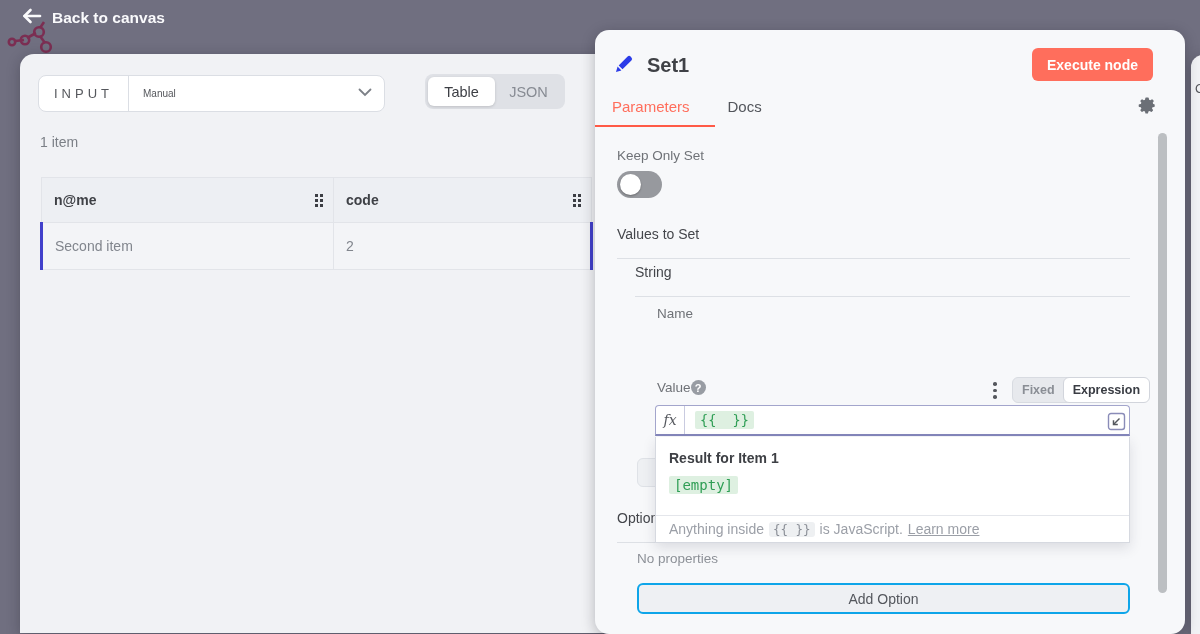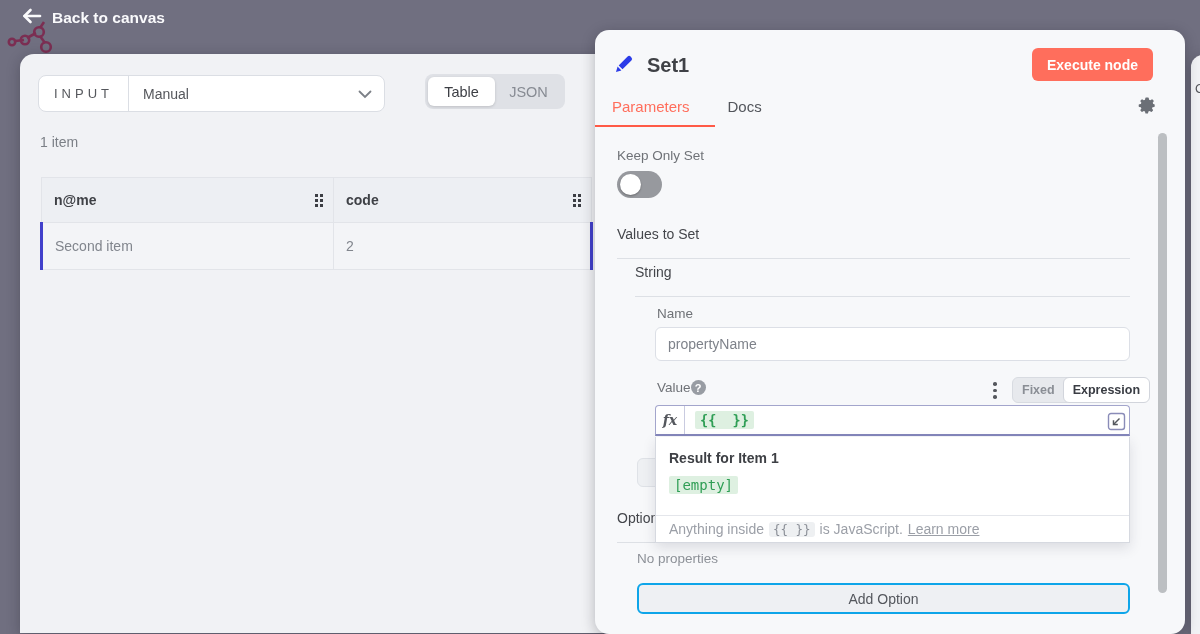--- a/index.html
+++ b/index.html
@@ -17,21 +17,21 @@
     color:#fafafc; font-weight:700; font-size:15.5px; cursor:pointer; }
   
   .panel { position:absolute; background:#f1f2f5; box-shadow:0 3px 14px rgba(20,20,30,.28); }
   
   .input-panel { left:20px; top:54px; width:634px; height:579px; border-radius:14px 14px 0 0; }
   .input-select { position:absolute; left:18px; top:21px; width:347px; height:37px;
     background:#fff; border:1px solid #dbdee4; border-radius:8px; display:flex; align-items:stretch; }
   .input-select .label-box { width:90px; border-right:1px solid #dbdee4; display:flex; align-items:center;
     justify-content:center; letter-spacing:4px; font-size:13px; color:#55575c; }
   .input-select .select-box { flex:1; display:flex; align-items:center; padding:0 12px 0 14px;
-    font-size:14px; color:#55575c; cursor:pointer; }
+    font-size:10px; color:#55575c; cursor:pointer; }
   .input-select .select-box .sel-text { flex:1; }
   .view-toggle { position:absolute; left:405px; top:20px; width:140px; height:35px; background:#dfe1e6;
     border-radius:8px; display:flex; padding:3px; font-size:14.5px; }
   .view-toggle .seg { flex:1; display:flex; align-items:center; justify-content:center; border-radius:6px;
     cursor:pointer; color:#878b93; }
   .view-toggle .seg.active { background:#fff; color:#3c3e44; box-shadow:0 1px 3px rgba(0,0,0,.15); }
   .items-count { position:absolute; left:20px; top:80px; font-size:14px; color:#7c8087; }
   .data-table { position:absolute; left:20px; top:123px; width:553px; border-collapse:collapse; }
   .data-table th, .data-table td { border:1px solid #e2e4e9; font-size:14px; text-align:left; }
   .data-table th { background:#edeff3; color:#3f4146; font-weight:700; height:45px; padding:0 10px 0 12px; }
@@ -78,21 +78,21 @@
     cursor:pointer; padding:2px; }
   .dots-menu i { width:3.5px; height:3.5px; border-radius:50%; background:#55585e; }
   .fe-toggle { position:absolute; left:417px; top:347px; width:118px; height:26px; background:#e7e9ed;
     border:1px solid #d8dbe1; border-radius:6px; display:flex; align-items:stretch; font-size:12.5px; }
   .fe-toggle .fe-seg { display:flex; align-items:center; justify-content:center; padding:0 9px;
     color:#8a8e95; cursor:pointer; flex:1;font-weight:bold; }
   .fe-toggle .fe-seg.active { background:#fff; border:1px solid #d2d5dc; border-radius:6px;
     color:#3a3d44; margin:-1px; flex:1.25; }
   .expr-input { position:absolute; left:60px; top:375px; width:475px; height:31px; background:#fff;
     border:1px solid #a3a5cc; border-bottom:2px solid #8486bb; border-radius:4px 4px 0 0;
-    display:flex; align-items:stretch;font-weight:bold; }
+    display:flex; align-items:stretch; }
   .fx-box { width:29px; border-right:1px solid #c9cbe0; display:flex; align-items:center; justify-content:center;
     font-family:"DejaVu Serif", serif; font-style:italic; font-size:14px; color:#55585e; }
   .expr-content { flex:1; display:flex; align-items:center; padding-left:10px; }
   .green-chip { font-family:"DejaVu Sans Mono", monospace; font-size:13.5px; color:#2f9e55;
     background:#def0e1; padding:1px 5px; border-radius:2px; white-space:pre; }
   .expand-icon { position:absolute; right:3px; top:6px; cursor:pointer; }
   .expr-dropdown { position:absolute; left:60px; top:407px; width:475px; height:106px; background:#fff;
     border:1px solid #d6d9e0; border-top:none; box-shadow:0 5px 12px rgba(40,40,60,.13); z-index:5; }
   .result-title { position:absolute; left:13px; top:13px; font-size:14px; font-weight:700; color:#3e4045; }
   .result-chip { position:absolute; left:13px; top:39px; font-size:14px; }
@@ -237,21 +237,20 @@
 
   <div class="field-label kos-label">Keep Only Set</div>
   <div class="toggle">
       <div class="knob"></div>
     </div>
 
   <div class="section-head sec-values">Values to Set</div>
   <div class="section-head sec-string">String</div>
 
   <div class="field-label name-label">Name</div>
-  <input class="name-input" value="propertyName" style="">
 
   <div class="value-row">
     <span class="field-label">Value</span>
     <span class="help-icon">?</span>
   </div>
   <div class="dots-menu">
       <i></i>
       <i></i>
       <i></i>
     </div>

